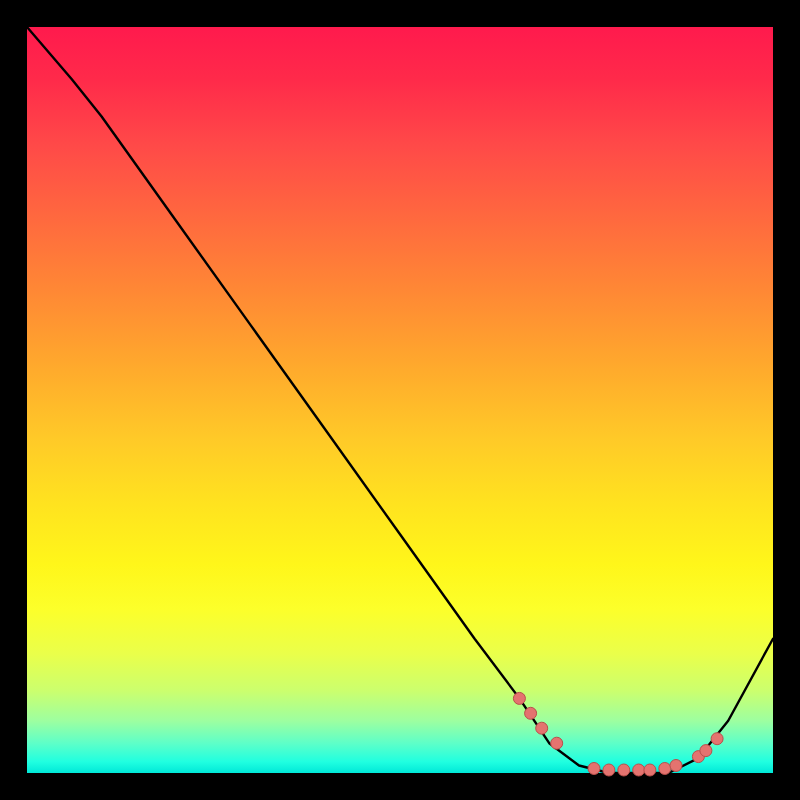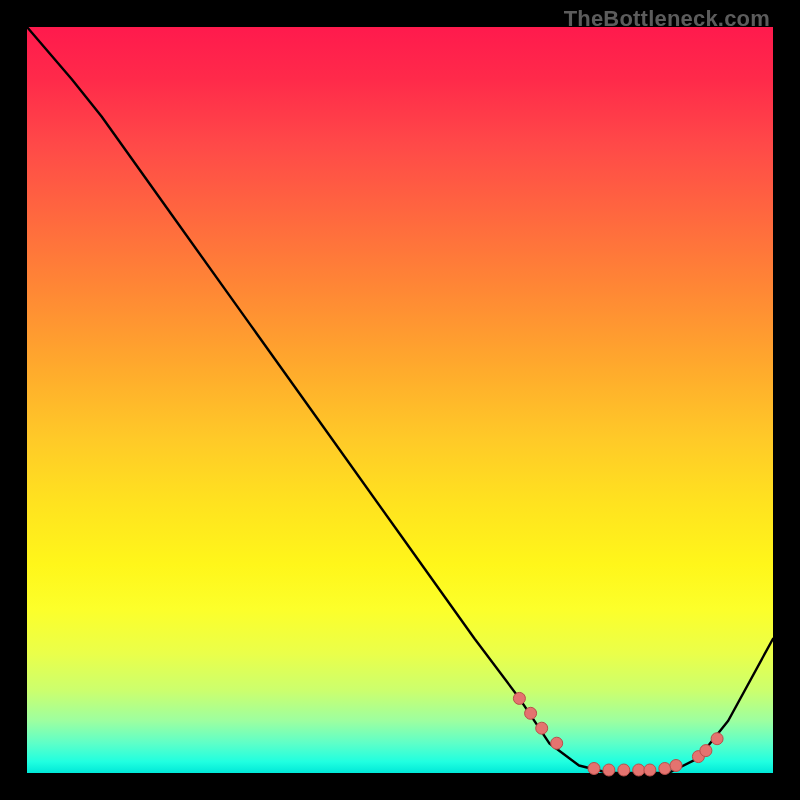--- a/index.html
+++ b/index.html
@@ -51,21 +51,20 @@
     position: absolute;
     left: 0; top: 0;
     width: 746px; height: 746px;
     overflow: visible;
   }
 </style>
 </head>
 <body>
 
 <div class="stage">
-  <div class="watermark">TheBottleneck.com</div>
   <div class="plot-area">
     <svg class="curve" viewBox="0 0 746 746">
       <path fill="none" stroke-width="2.4" stroke-linejoin="round" stroke-linecap="round" stroke="#000000" d="M0.0 0.0 L44.8 52.2 L74.6 89.5 L149.2 194.0 L223.8 298.4 L298.4 402.8 L373.0 507.3 L447.6 611.7 L492.4 671.4 L522.2 716.2 L552.0 738.5 L581.9 746.0 L611.7 746.0 L641.6 746.0 L671.4 731.1 L701.2 693.8 L746.0 611.7"></path>
       <g>
           <circle cx="492.4" cy="671.4" r="6" fill="#e4736f" stroke="#b94f4b" stroke-width="1"></circle>
           <circle cx="503.6" cy="686.3" r="6" fill="#e4736f" stroke="#b94f4b" stroke-width="1"></circle>
           <circle cx="514.7" cy="701.2" r="6" fill="#e4736f" stroke="#b94f4b" stroke-width="1"></circle>
           <circle cx="529.7" cy="716.2" r="6" fill="#e4736f" stroke="#b94f4b" stroke-width="1"></circle>
           <circle cx="567.0" cy="741.5" r="6" fill="#e4736f" stroke="#b94f4b" stroke-width="1"></circle>
           <circle cx="581.9" cy="743.0" r="6" fill="#e4736f" stroke="#b94f4b" stroke-width="1"></circle>

